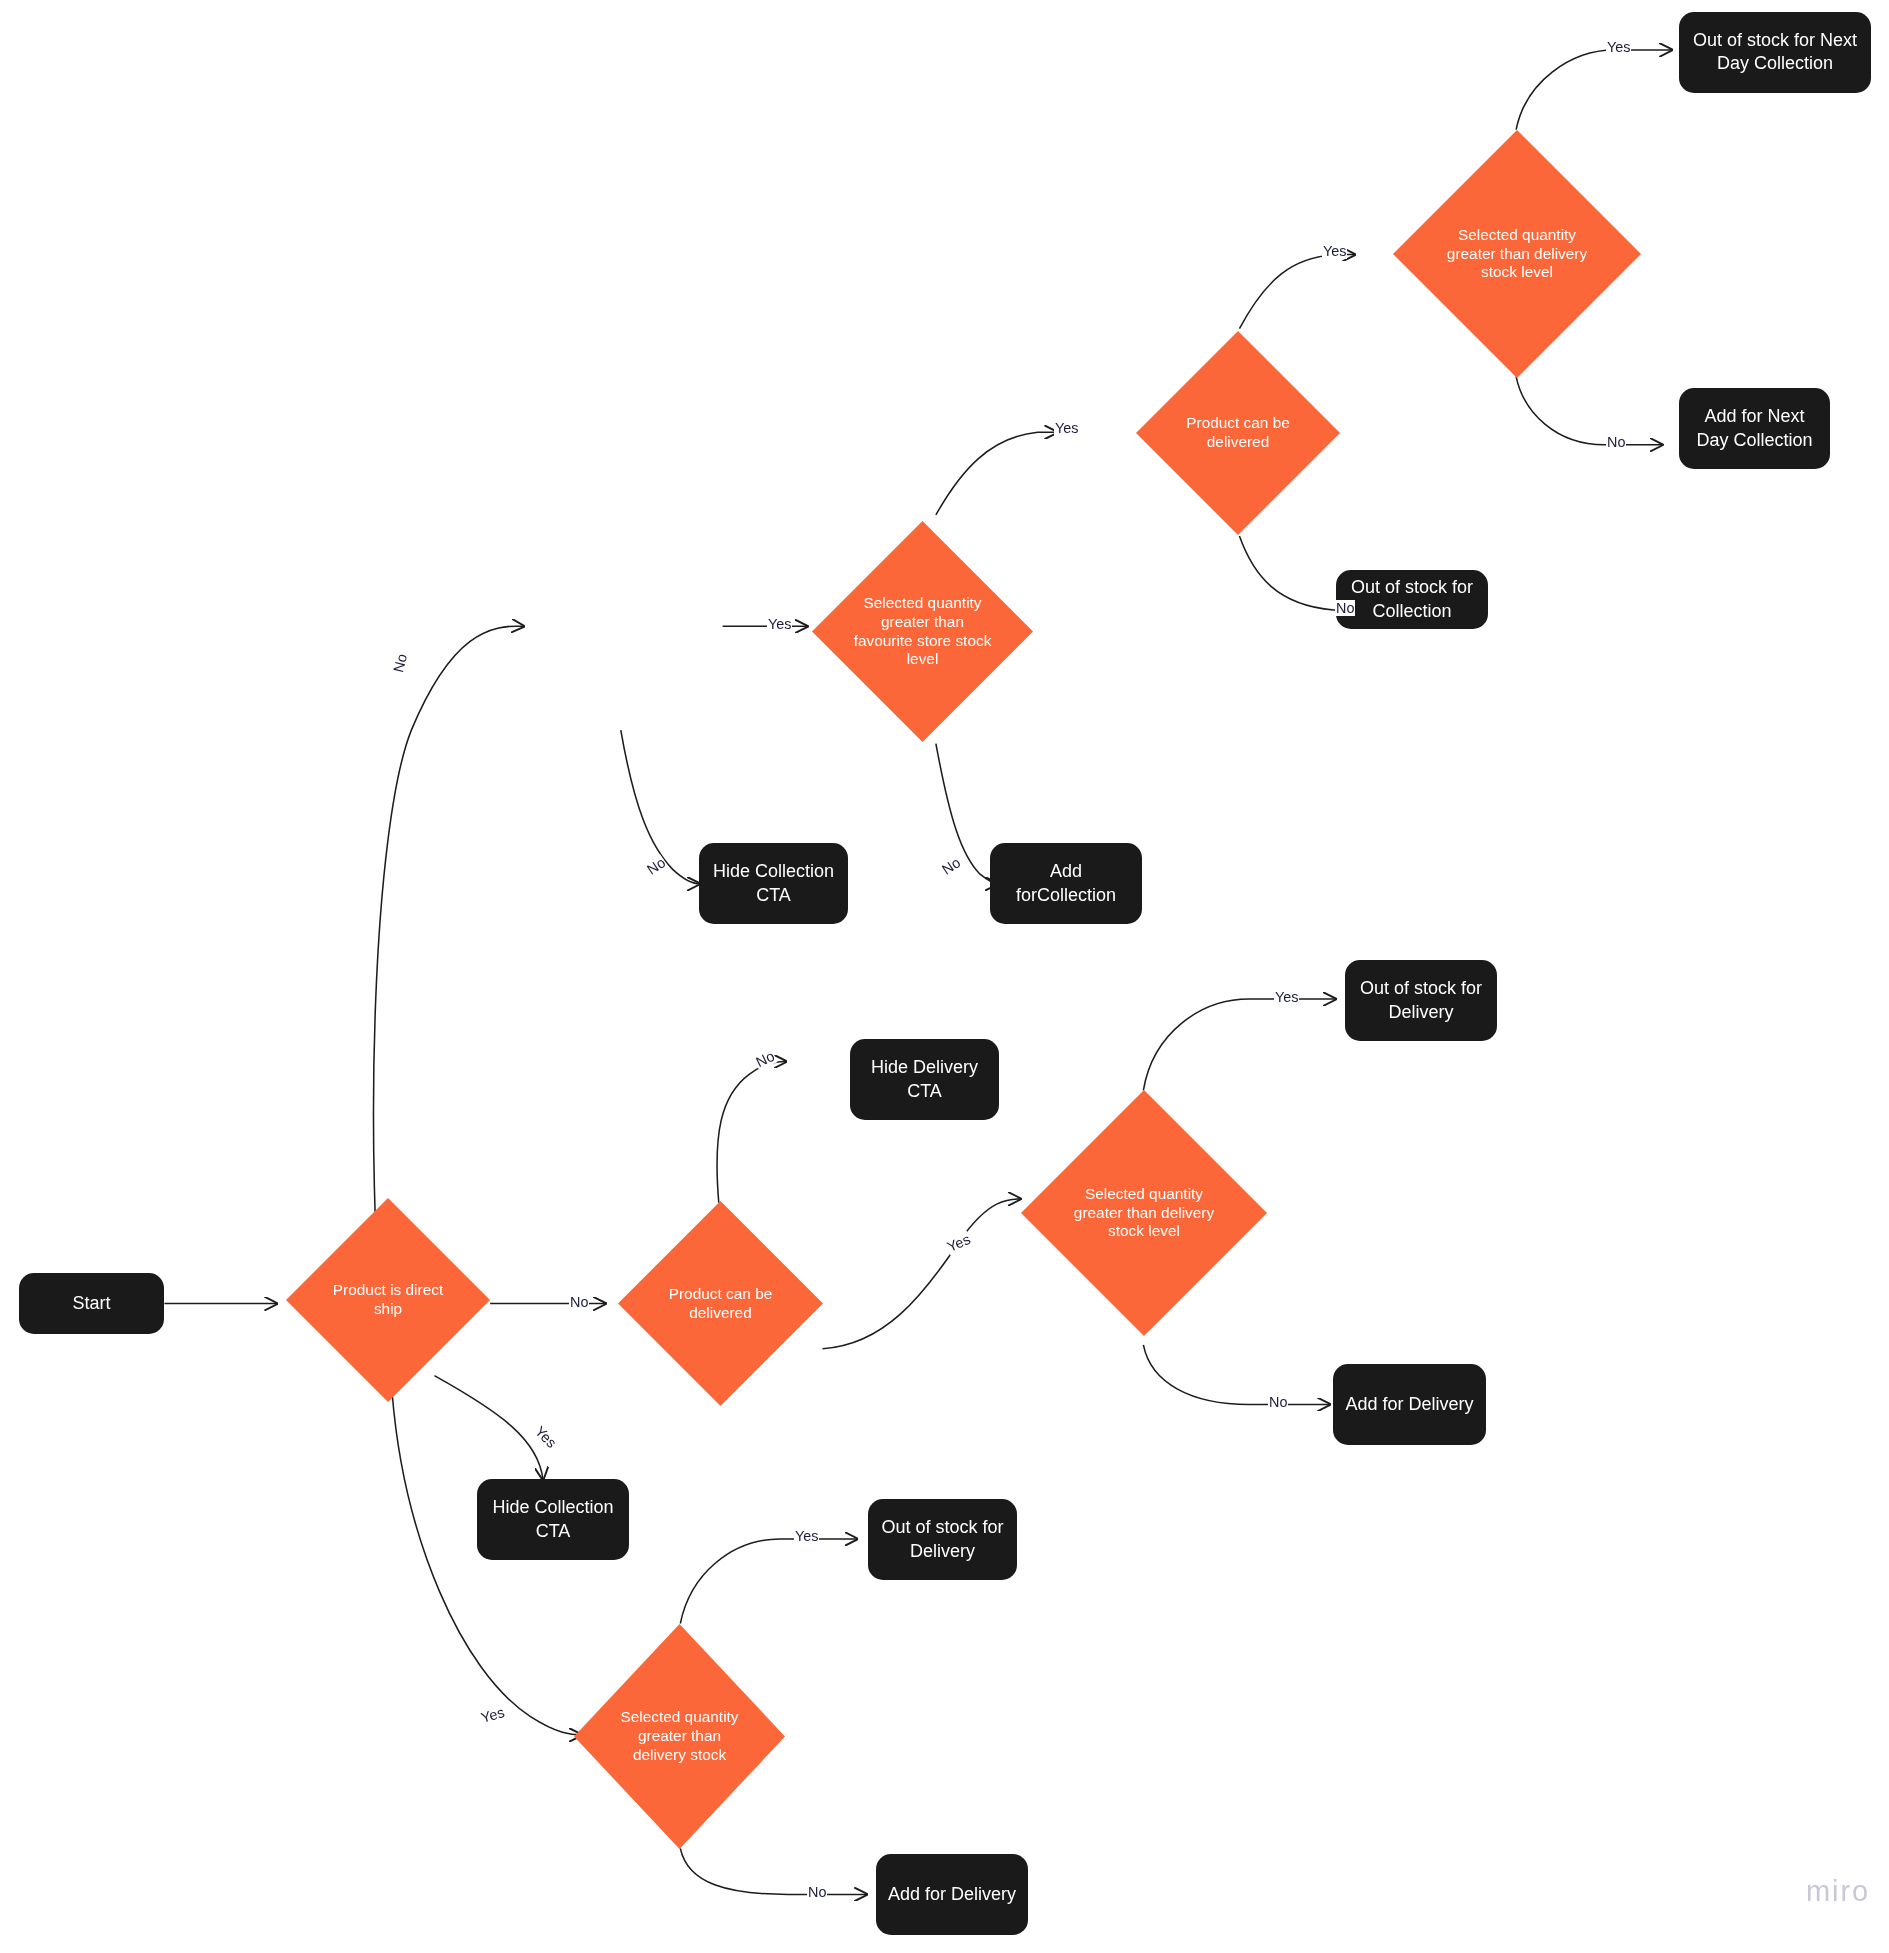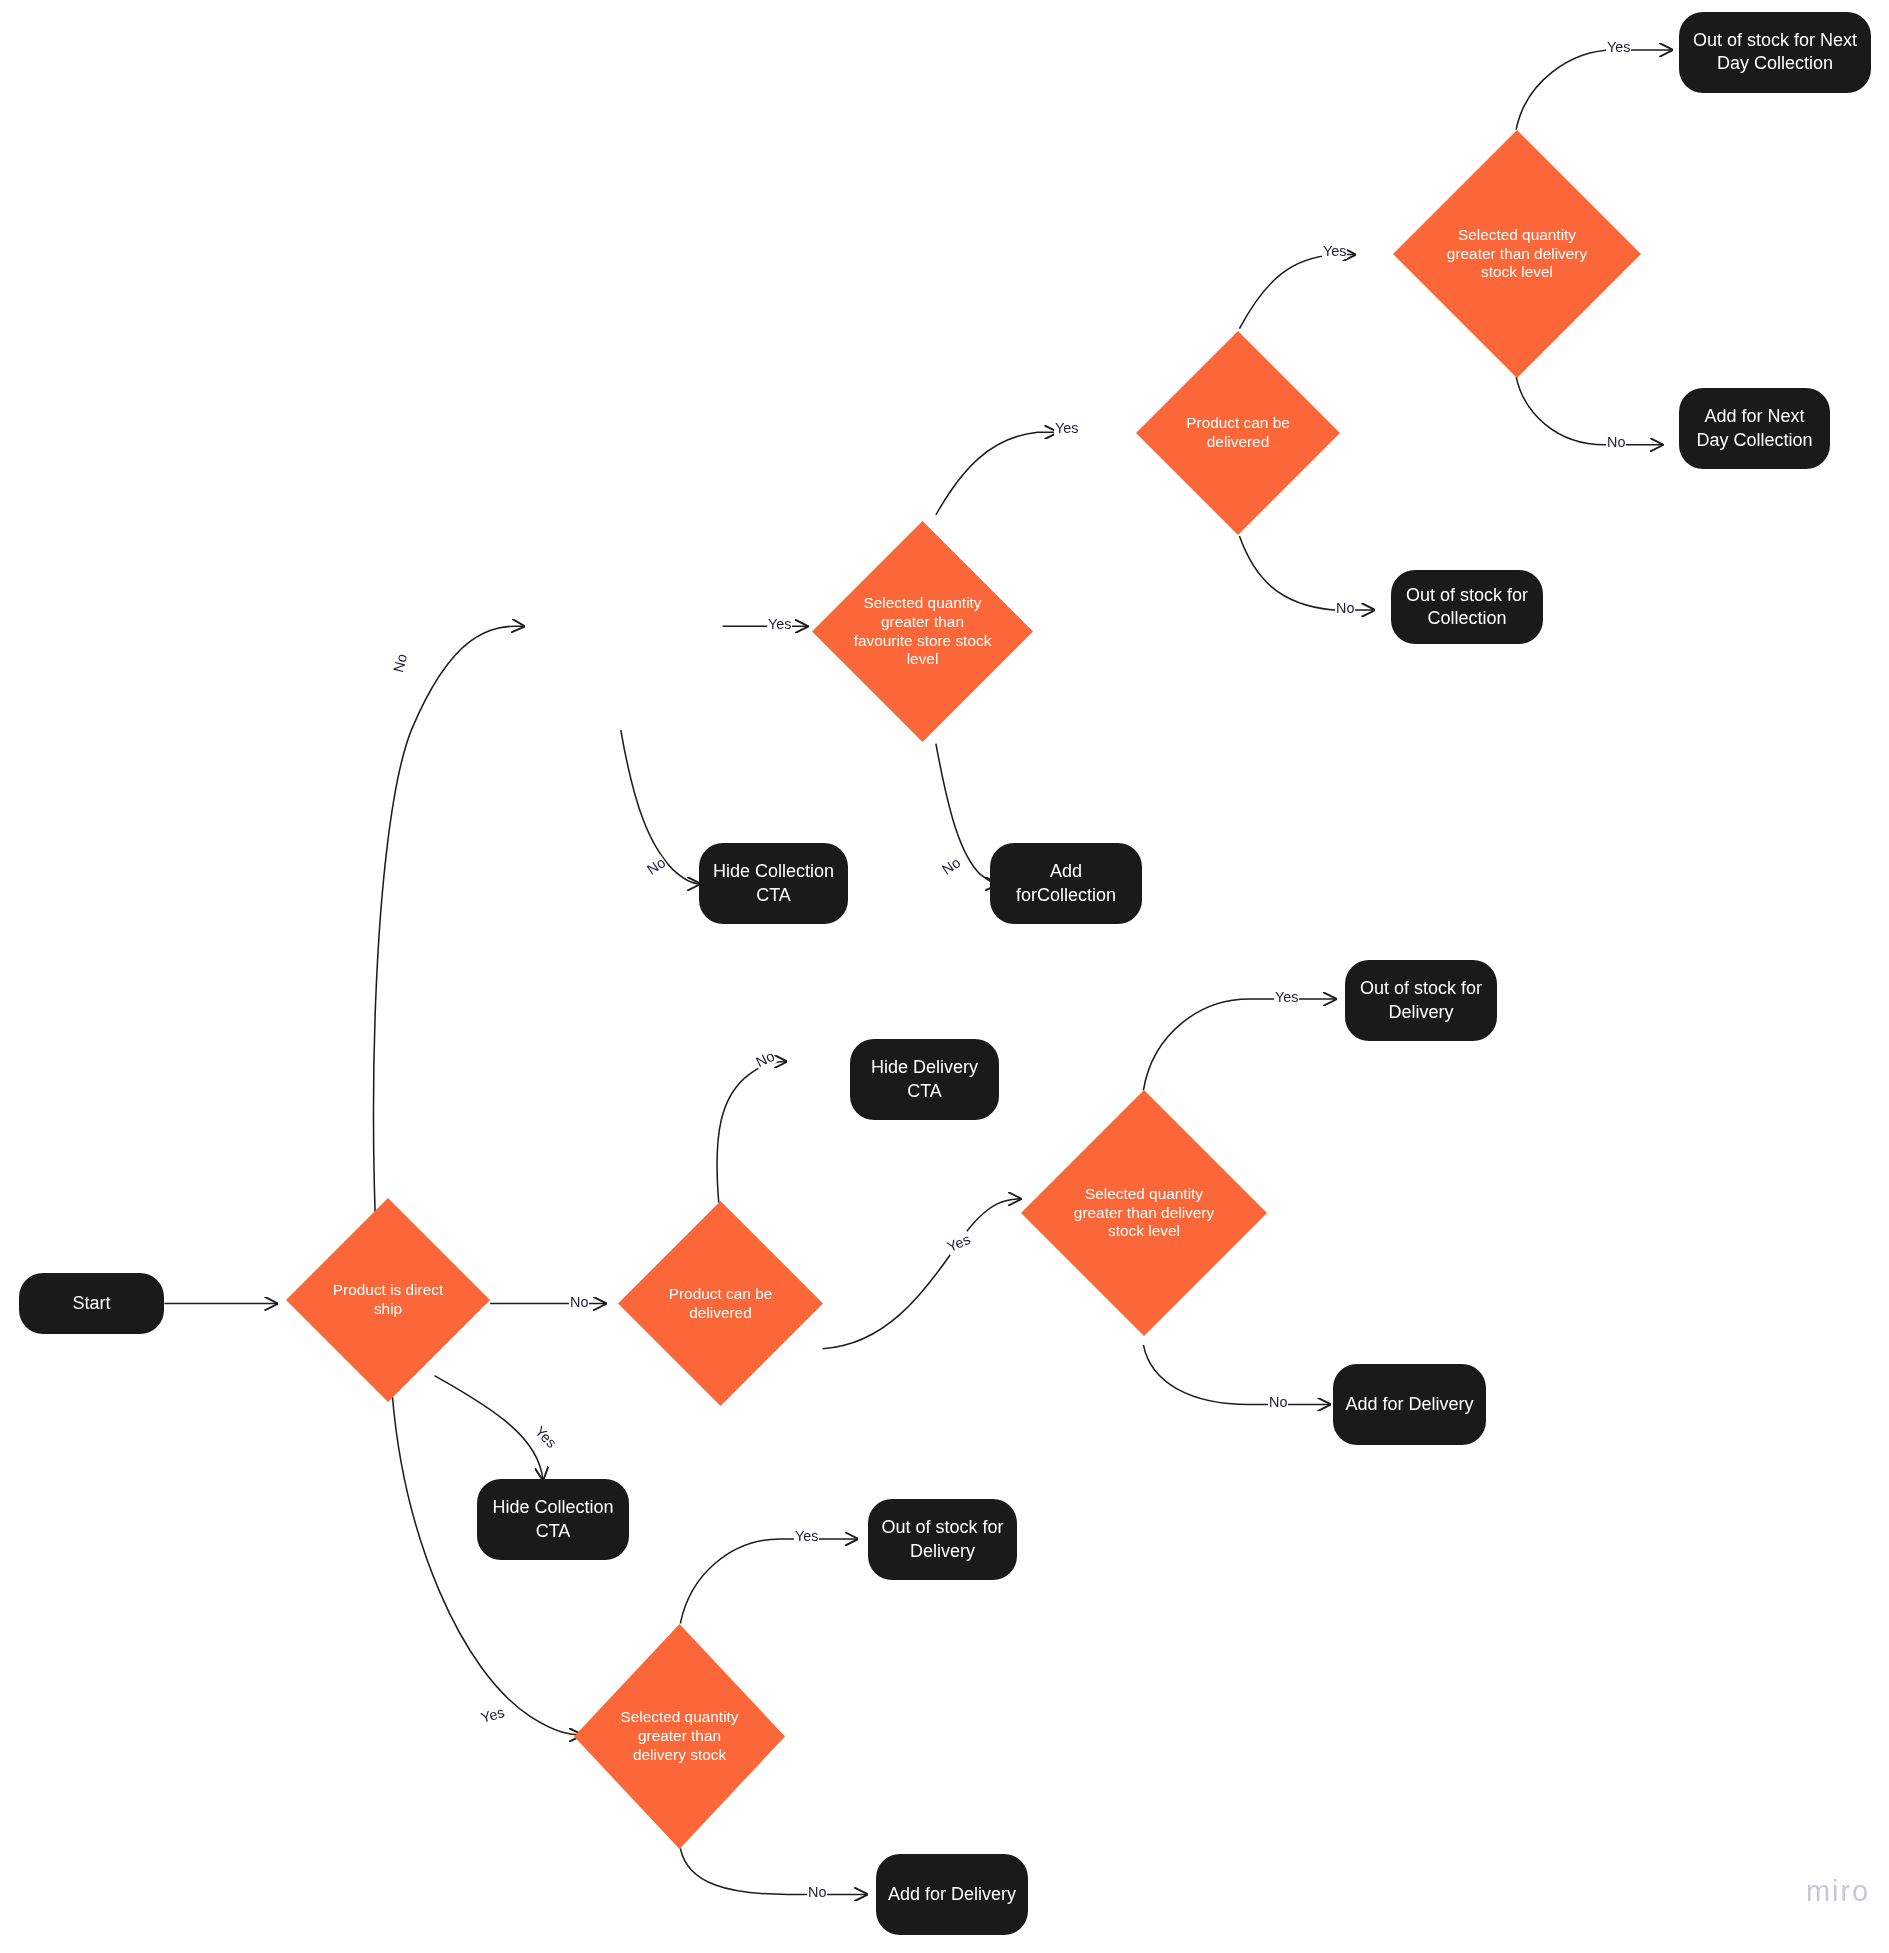--- a/index.html
+++ b/index.html
@@ -27,21 +27,21 @@
     position: absolute;
     box-sizing: border-box;
     display: flex;
     align-items: center;
     justify-content: center;
     text-align: center;
     color: #ffffff;
   }
   .terminal {
     background: #1a1a1a;
-    border-radius: 24px;
+    border-radius: 15px;
     font-size: 18px;
     line-height: 1.28;
     padding: 5.8px 9.6px;
   }
   .decision {
     background: #FC6739;
     font-size: 15.4px;
     line-height: 1.22;
     clip-path: polygon(50% 0%, 100% 50%, 50% 100%, 0% 50%);
   }
@@ -137,21 +137,21 @@
   </div>
 
   <div class="node terminal" style="left:990px; top:843px; width:152px; height:81px;">
     <span>Add forCollection</span>
   </div>
 
   <div class="node decision" style="left:1136px; top:331px; width:204px; height:204px;">
     <span class="dlabel">Product can be delivered</span>
   </div>
 
-  <div class="node terminal" style="left:1391px; top:570px; width:152px; height:74px;">
+  <div class="node terminal" style="left:1336px; top:570px; width:152px; height:59px;">
     <span>Out of stock for Collection</span>
   </div>
 
   <div class="node decision" style="left:1393px; top:130px; width:248px; height:248px;">
     <span class="dlabel">Selected quantity greater than delivery stock level</span>
   </div>
 
   <div class="node terminal" style="left:1679px; top:11.5px; width:192px; height:81px;">
     <span>Out of stock for Next Day Collection</span>
   </div>

